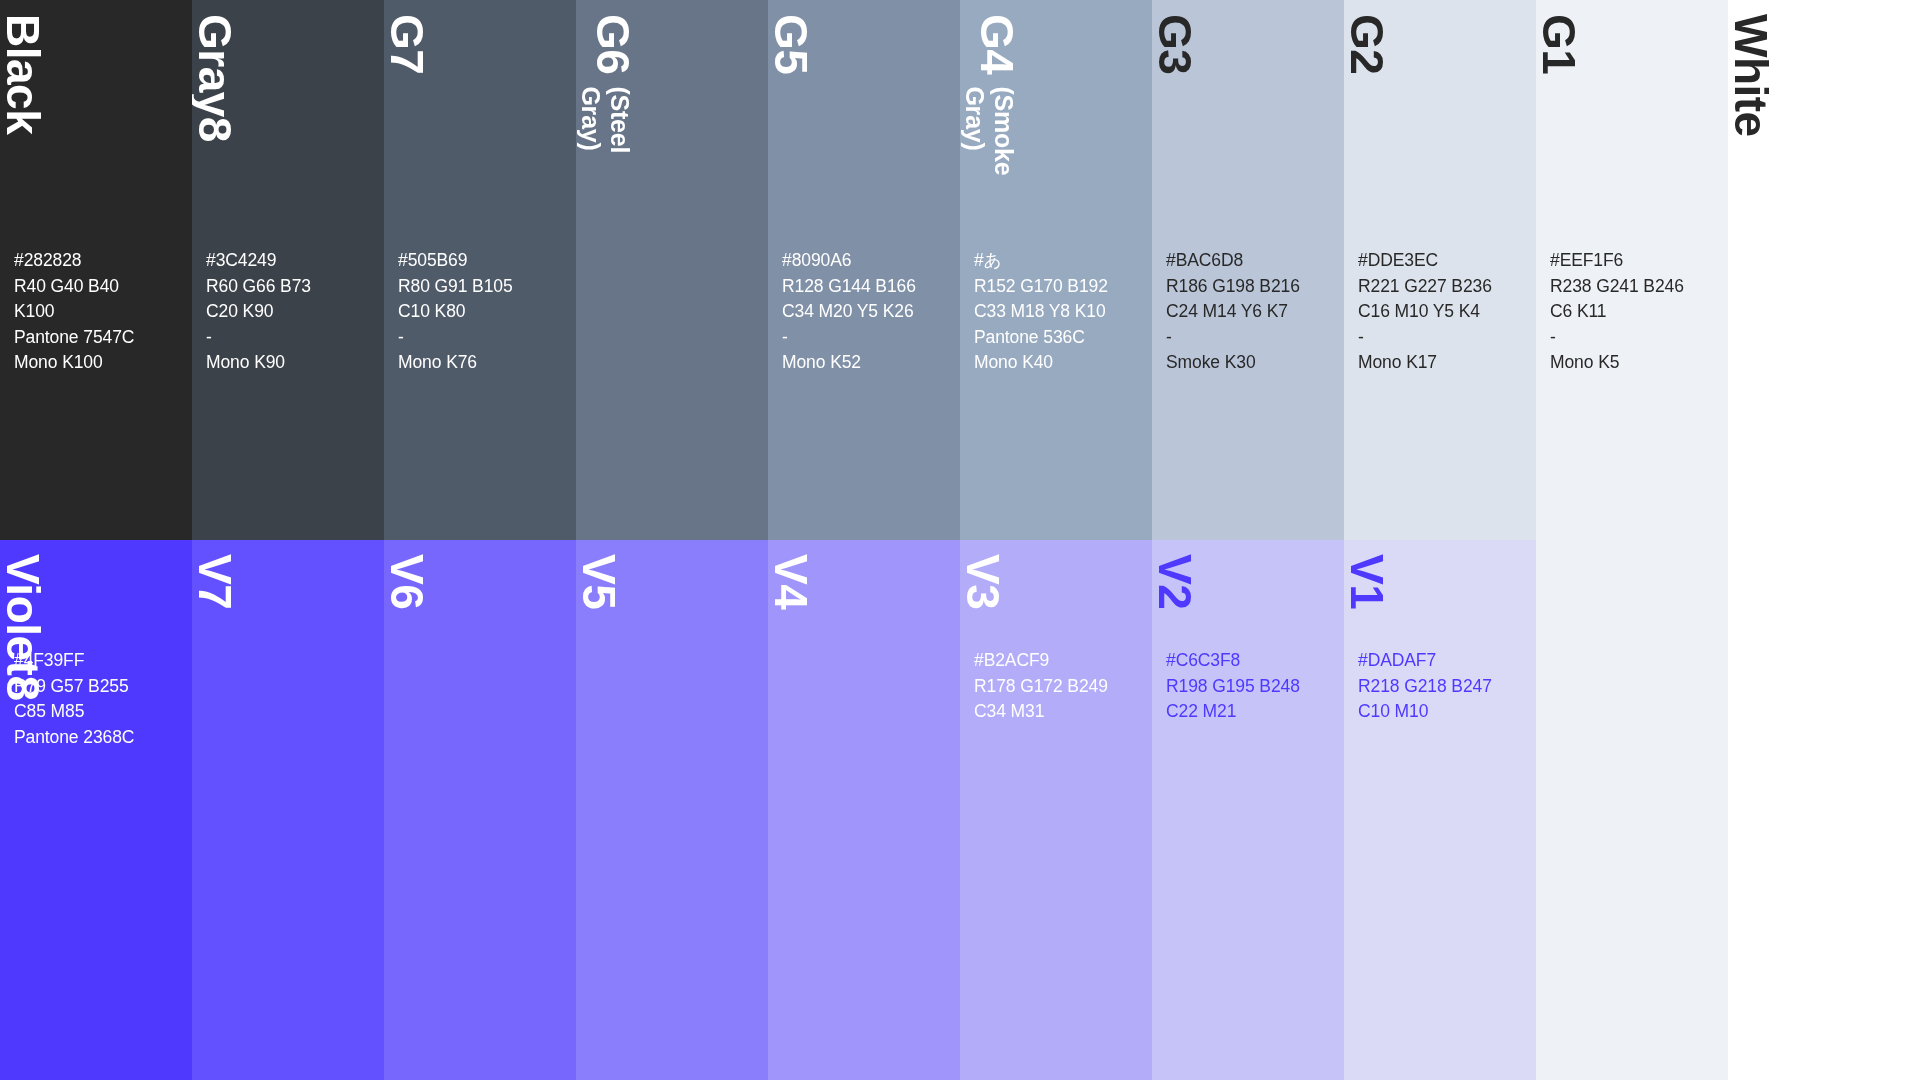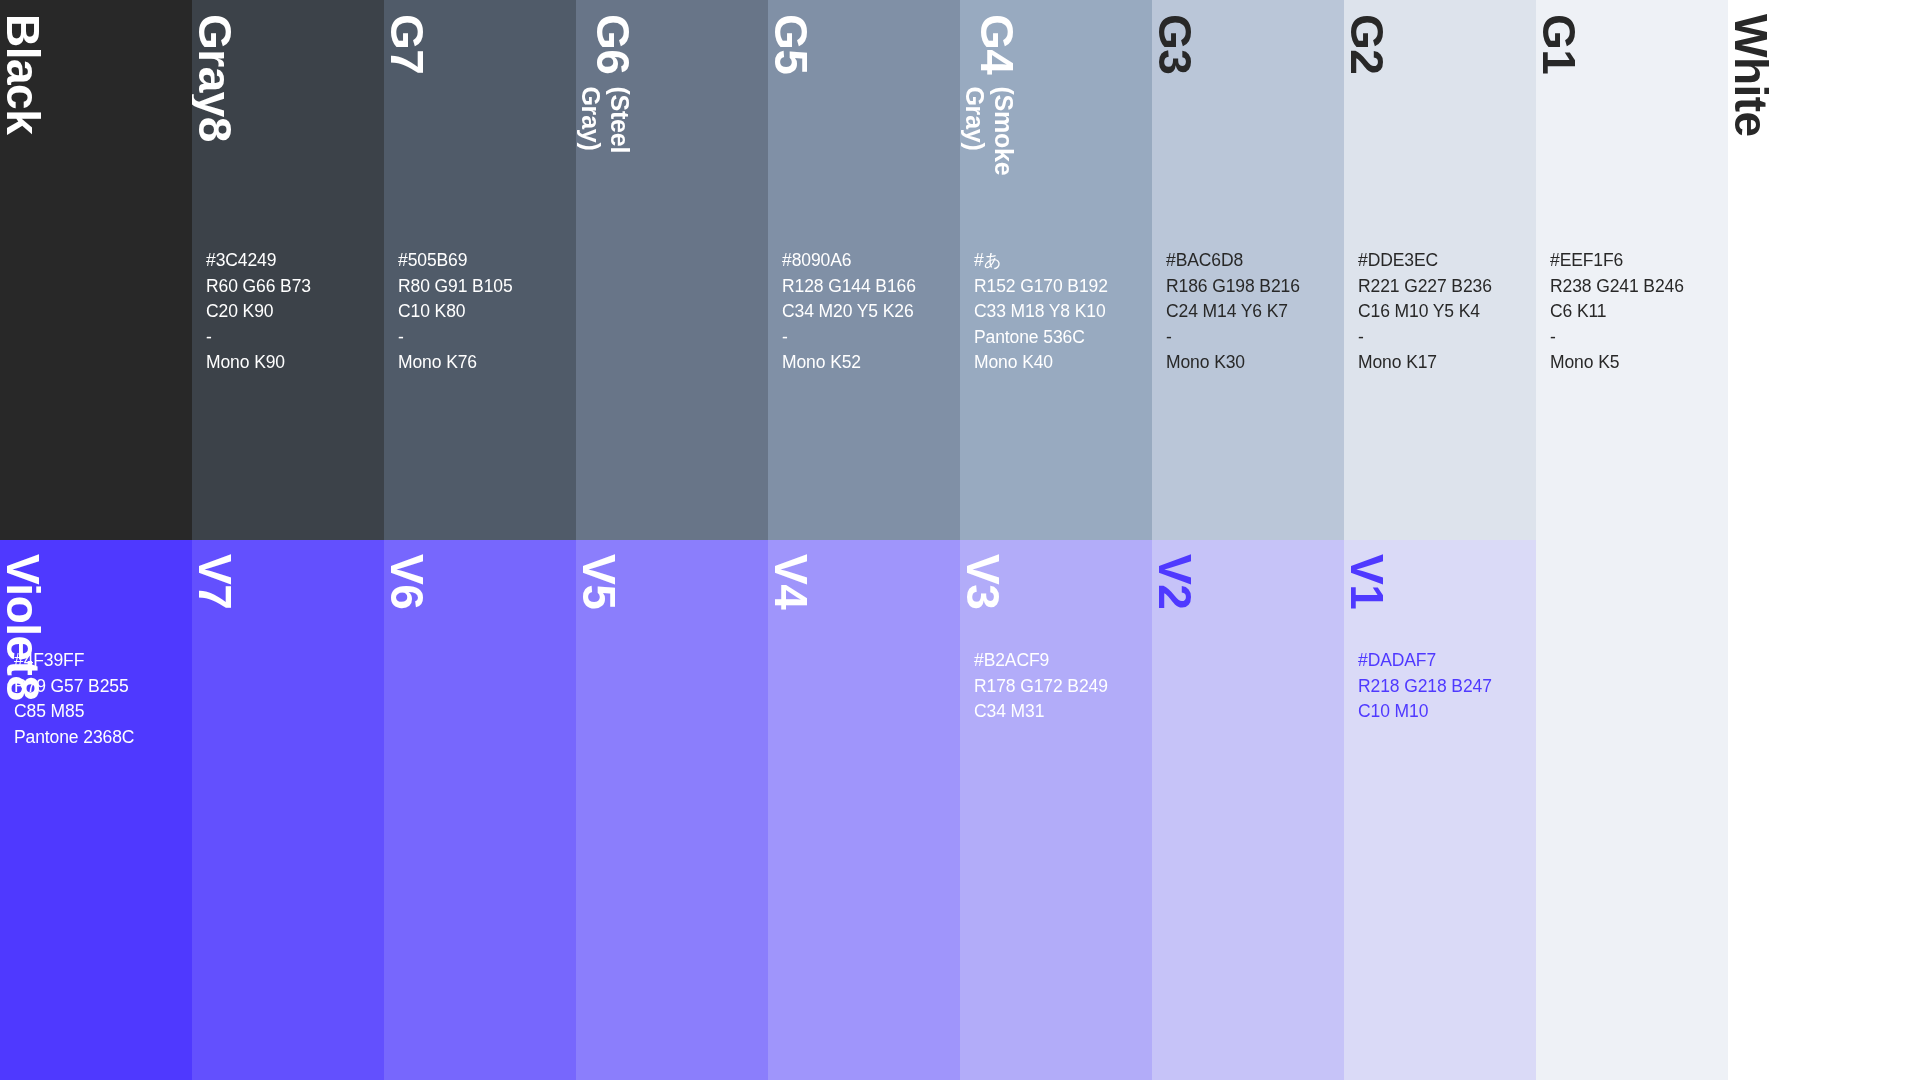--- a/index.html
+++ b/index.html
@@ -105,20 +105,27 @@
 <body>
 
 <div id="palette-sheet">
   <div class="swatch-row" id="gray-row">
       <div class="swatch" style="background: rgb(40, 40, 40); color: rgb(255, 255, 255);">
         <div class="swatch-title-wrap">
           <div class="swatch-title">
             <span class="swatch-name">Black</span>
           </div>
         </div>
+        <div class="swatch-specs">
+          <div class="spec-line">#282828</div>
+          <div class="spec-line">R40 G40 B40</div>
+          <div class="spec-line">K100</div>
+          <div class="spec-line">Pantone 7547C</div>
+          <div class="spec-line">Mono K100</div>
+        </div>
       </div>
       <div class="swatch" style="background: rgb(60, 66, 73); color: rgb(255, 255, 255);">
         <div class="swatch-title-wrap">
           <div class="swatch-title">
             <span class="swatch-name">Gray8</span>
           </div>
         </div>
         <div class="swatch-specs">
           <div class="spec-line">#3C4249</div>
           <div class="spec-line">R60 G66 B73</div>
@@ -182,21 +189,21 @@
         <div class="swatch-title-wrap">
           <div class="swatch-title">
             <span class="swatch-name">G3</span>
           </div>
         </div>
         <div class="swatch-specs">
           <div class="spec-line">#BAC6D8</div>
           <div class="spec-line">R186 G198 B216</div>
           <div class="spec-line">C24 M14 Y6 K7</div>
           <div class="spec-line">-</div>
-          <div class="spec-line">Mono K30</div>
+          <div class="spec-line">Smoke K30</div>
         </div>
       </div>
       <div class="swatch" style="background: rgb(221, 227, 236); color: rgb(40, 40, 40);">
         <div class="swatch-title-wrap">
           <div class="swatch-title">
             <span class="swatch-name">G2</span>
           </div>
         </div>
         <div class="swatch-specs">
           <div class="spec-line">#DDE3EC</div>
@@ -281,20 +288,25 @@
           <div class="spec-line">R178 G172 B249</div>
           <div class="spec-line">C34 M31</div>
         </div>
       </div>
       <div class="swatch" style="background: rgb(198, 195, 248); color: rgb(79, 57, 255);">
         <div class="swatch-title-wrap">
           <div class="swatch-title">
             <span class="swatch-name">V2</span>
           </div>
         </div>
+        <div class="swatch-specs">
+          <div class="spec-line">#C6C3F8</div>
+          <div class="spec-line">R198 G195 B248</div>
+          <div class="spec-line">C22 M21</div>
+        </div>
       </div>
       <div class="swatch" style="background: rgb(218, 218, 247); color: rgb(79, 57, 255);">
         <div class="swatch-title-wrap">
           <div class="swatch-title">
             <span class="swatch-name">V1</span>
           </div>
         </div>
         <div class="swatch-specs">
           <div class="spec-line">#DADAF7</div>
           <div class="spec-line">R218 G218 B247</div>

